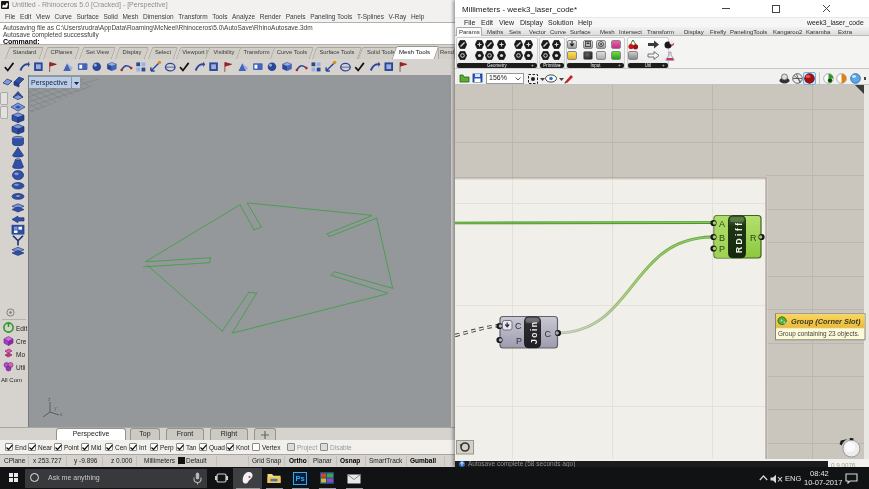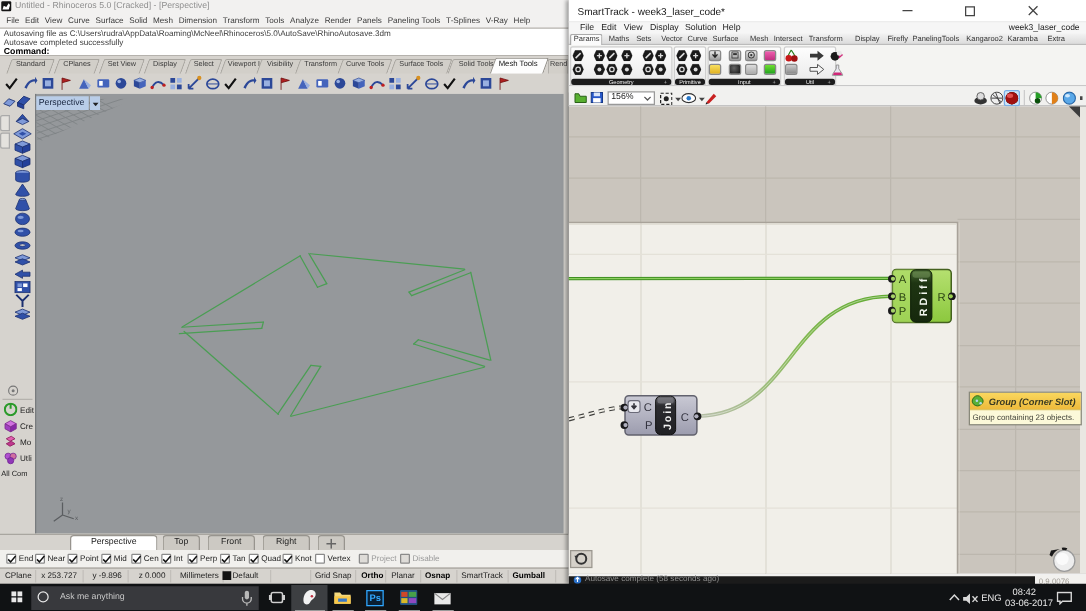--- a/index.html
+++ b/index.html
@@ -423,21 +423,21 @@
     <div class="abs" style="left:178px;top:456.5px;width:7px;height:7px;background:#111;"></div>
     <div class="t" style="left:186px;top:456.5px;font-size:6.5px;color:#222;">Default</div>
     <div class="t" style="left:252px;top:456.5px;font-size:6.5px;color:#222;">Grid Snap</div>
     <div class="t" style="left:289px;top:456.5px;font-size:6.5px;color:#000;font-weight:bold;">Ortho</div>
     <div class="t" style="left:313px;top:456.5px;font-size:6.5px;color:#222;">Planar</div>
     <div class="t" style="left:340px;top:456.5px;font-size:6.5px;color:#000;font-weight:bold;">Osnap</div>
     <div class="t" style="left:369px;top:456.5px;font-size:6.5px;color:#222;">SmartTrack</div>
     <div class="t" style="left:410px;top:456.5px;font-size:6.5px;color:#000;font-weight:bold;">Gumball</div>
     <div class="abs" style="left:455px;top:0;width:414px;height:467px;background:#f0f0f0;box-shadow:-2px 0 3px rgba(0,0,0,0.35);"></div>
     <div class="abs" style="left:455px;top:0;width:414px;height:18px;background:#ffffff;border-bottom:1px solid #e8e8e8;"></div>
-    <div class="t" style="left:462px;top:4.5px;font-size:8px;color:#1a1a1a;">SmartTrack - week3_laser_code*</div>
+    <div class="t" style="left:462px;top:4.5px;font-size:8px;color:#1a1a1a;">Millimeters - week3_laser_code*</div>
     <div class="abs" style="left:722px;top:8px;width:8px;height:1px;background:#444;"></div>
     <div class="abs" style="left:772px;top:4.5px;width:8px;height:8px;border:1px solid #444;"></div>
     <svg class="abs" style="left:822px;top:4px;" width="9" height="9">
       <path d="M1,1 L8,8 M8,1 L1,8" stroke="#444" stroke-width="1"></path>
     </svg>
     <div class="abs" style="left:455px;top:18px;width:414px;height:9px;background:#f6f6f6;"></div>
     <div class="t" style="left:464px;top:18.5px;font-size:7px;color:#222;">File</div>
     <div class="t" style="left:481px;top:18.5px;font-size:7px;color:#222;">Edit</div>
     <div class="t" style="left:499px;top:18.5px;font-size:7px;color:#222;">View</div>
     <div class="t" style="left:520px;top:18.5px;font-size:7px;color:#222;">Display</div>
@@ -824,16 +824,16 @@
     <div class="abs" style="left:346px;top:487.5px;width:17px;height:1.2px;background:#9a9a9a;"></div>
     <svg class="abs" style="left:759px;top:475px;" width="9" height="6">
       <path d="M0.8,5 L4.5,1 L8.2,5" stroke="#d8d8d8" stroke-width="1.2" fill="none"></path>
     </svg>
     <svg class="abs" style="left:770px;top:473.5px;" width="13" height="10">
       <path d="M0.5,3.5 L3,3.5 L6,0.8 L6,9.2 L3,6.5 L0.5,6.5 Z" fill="#d8d8d8"></path>
       <path d="M8,3 L12,7.5 M12,3 L8,7.5" stroke="#d8d8d8" stroke-width="1.1"></path>
     </svg>
     <div class="t" style="left:785px;top:473.5px;font-size:7.5px;color:#e8e8e8;">ENG</div>
     <div class="t" style="left:810px;top:468.5px;font-size:7.5px;color:#e8e8e8;">08:42</div>
-    <div class="t" style="left:804px;top:478px;font-size:7.5px;color:#e8e8e8;">03-06-2017</div>
+    <div class="t" style="left:804px;top:478px;font-size:7.5px;color:#e8e8e8;">10-07-2017</div>
     <svg class="abs" style="left:845px;top:473px;" width="13" height="11">
       <path d="M1,1 L12,1 L12,8 L5,8 L3,10 L3,8 L1,8 Z" fill="none" stroke="#d8d8d8" stroke-width="1.1"></path>
     </svg>
 </div>
 </body></html>

